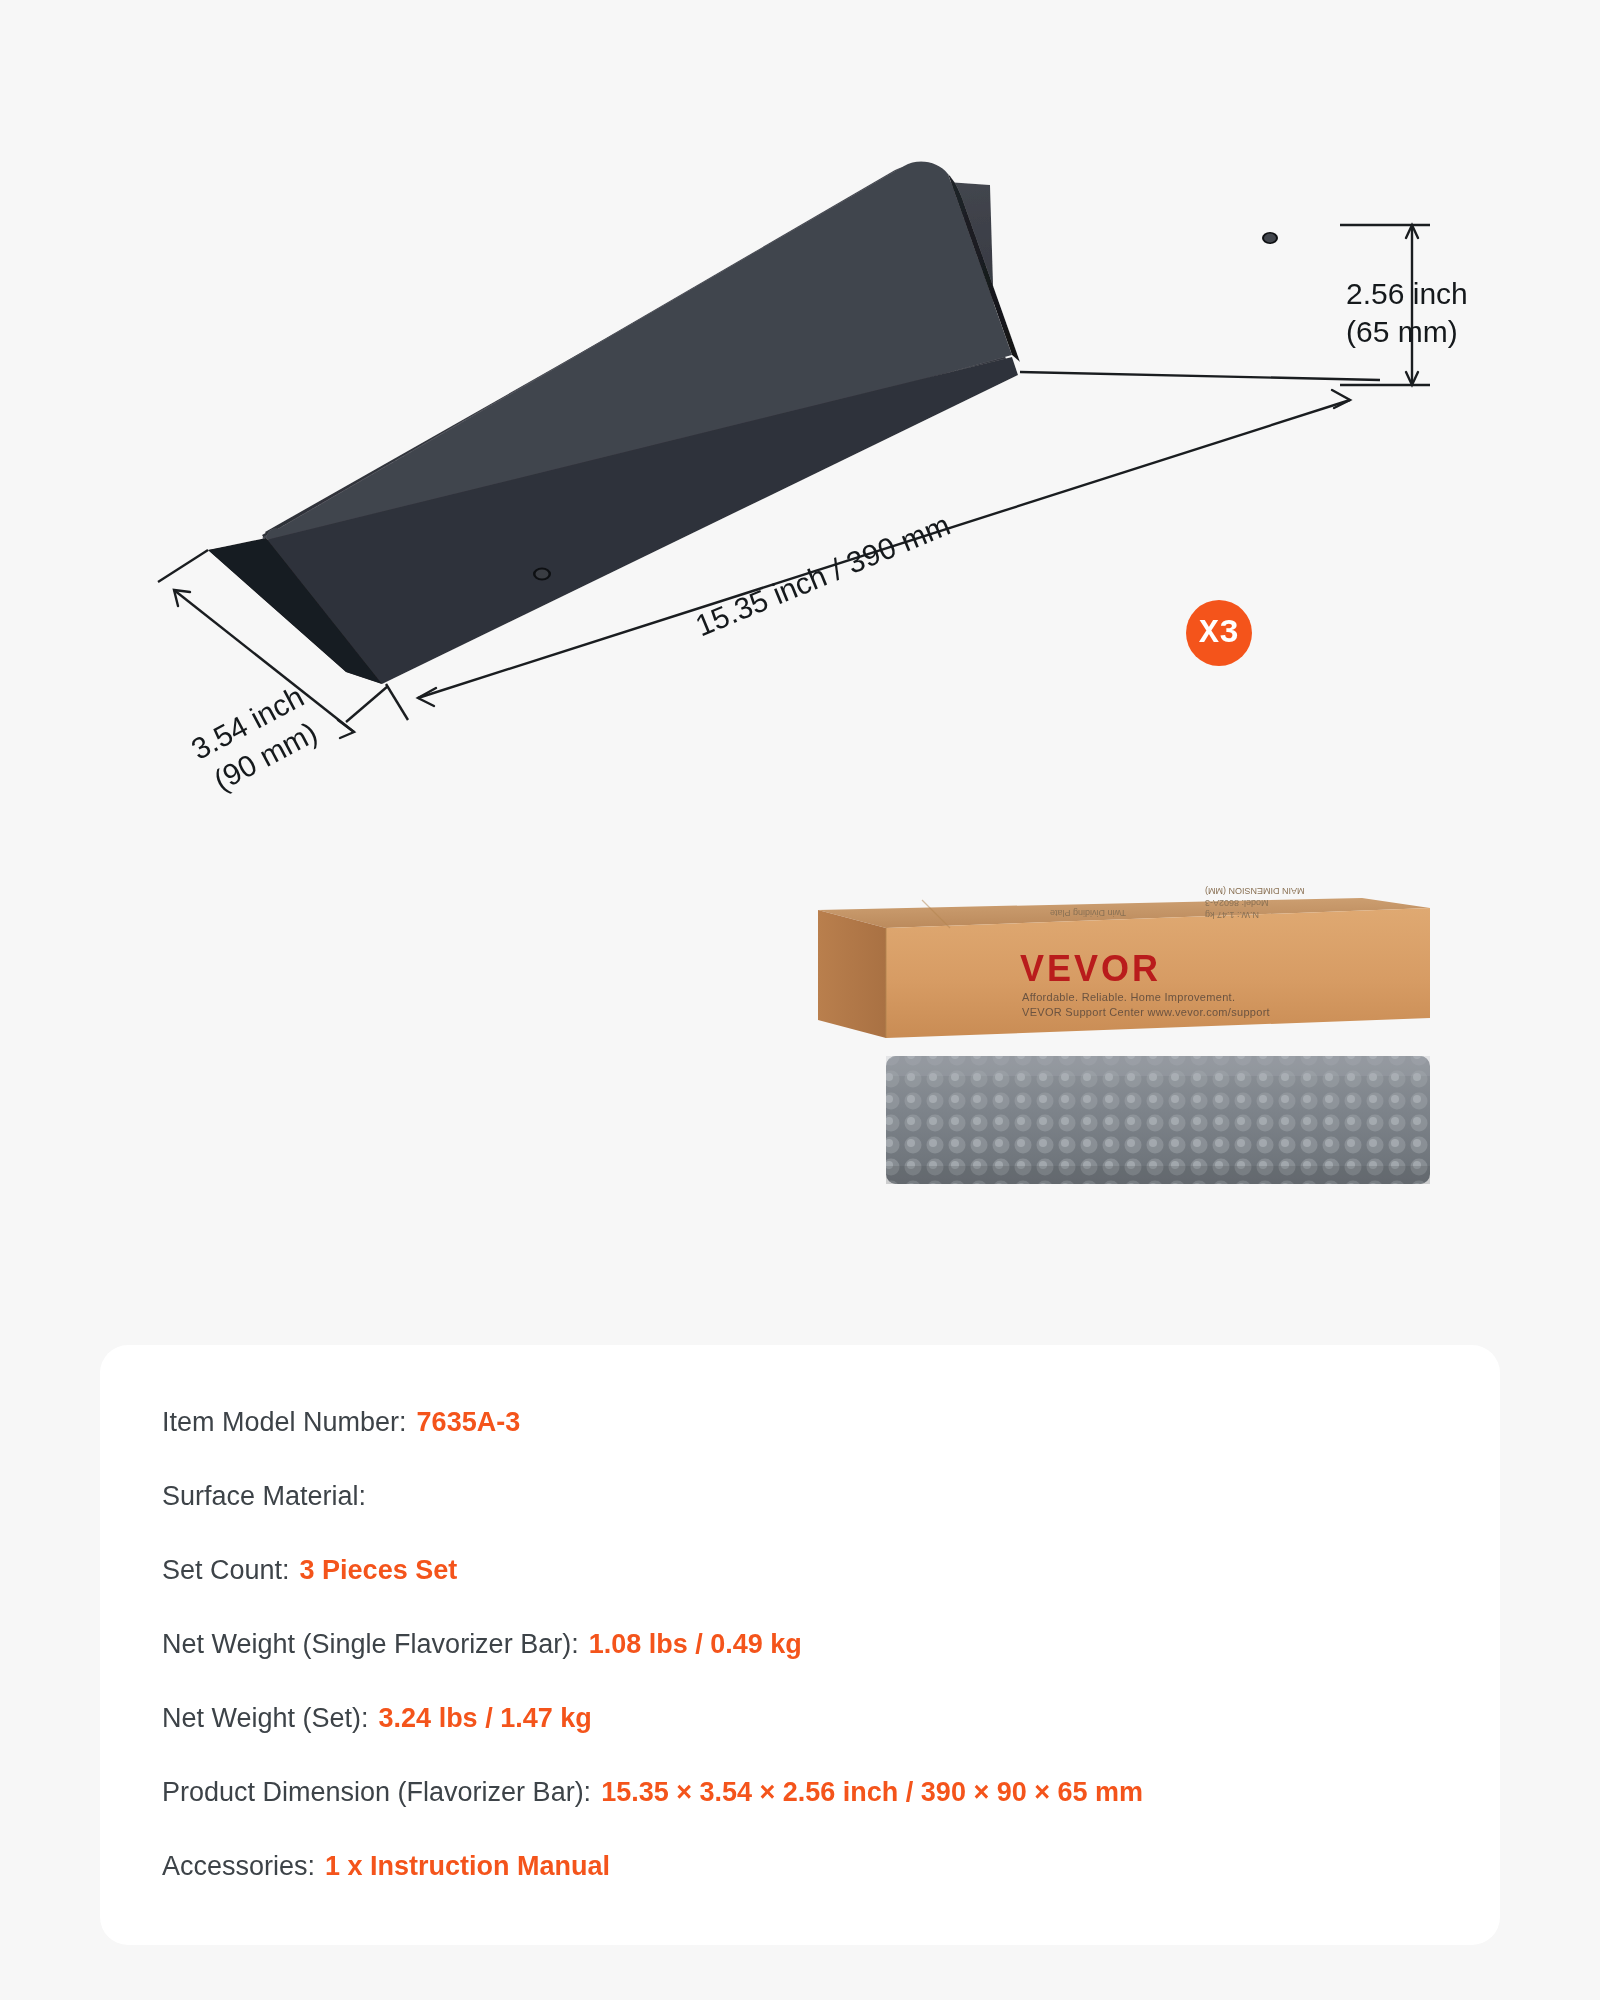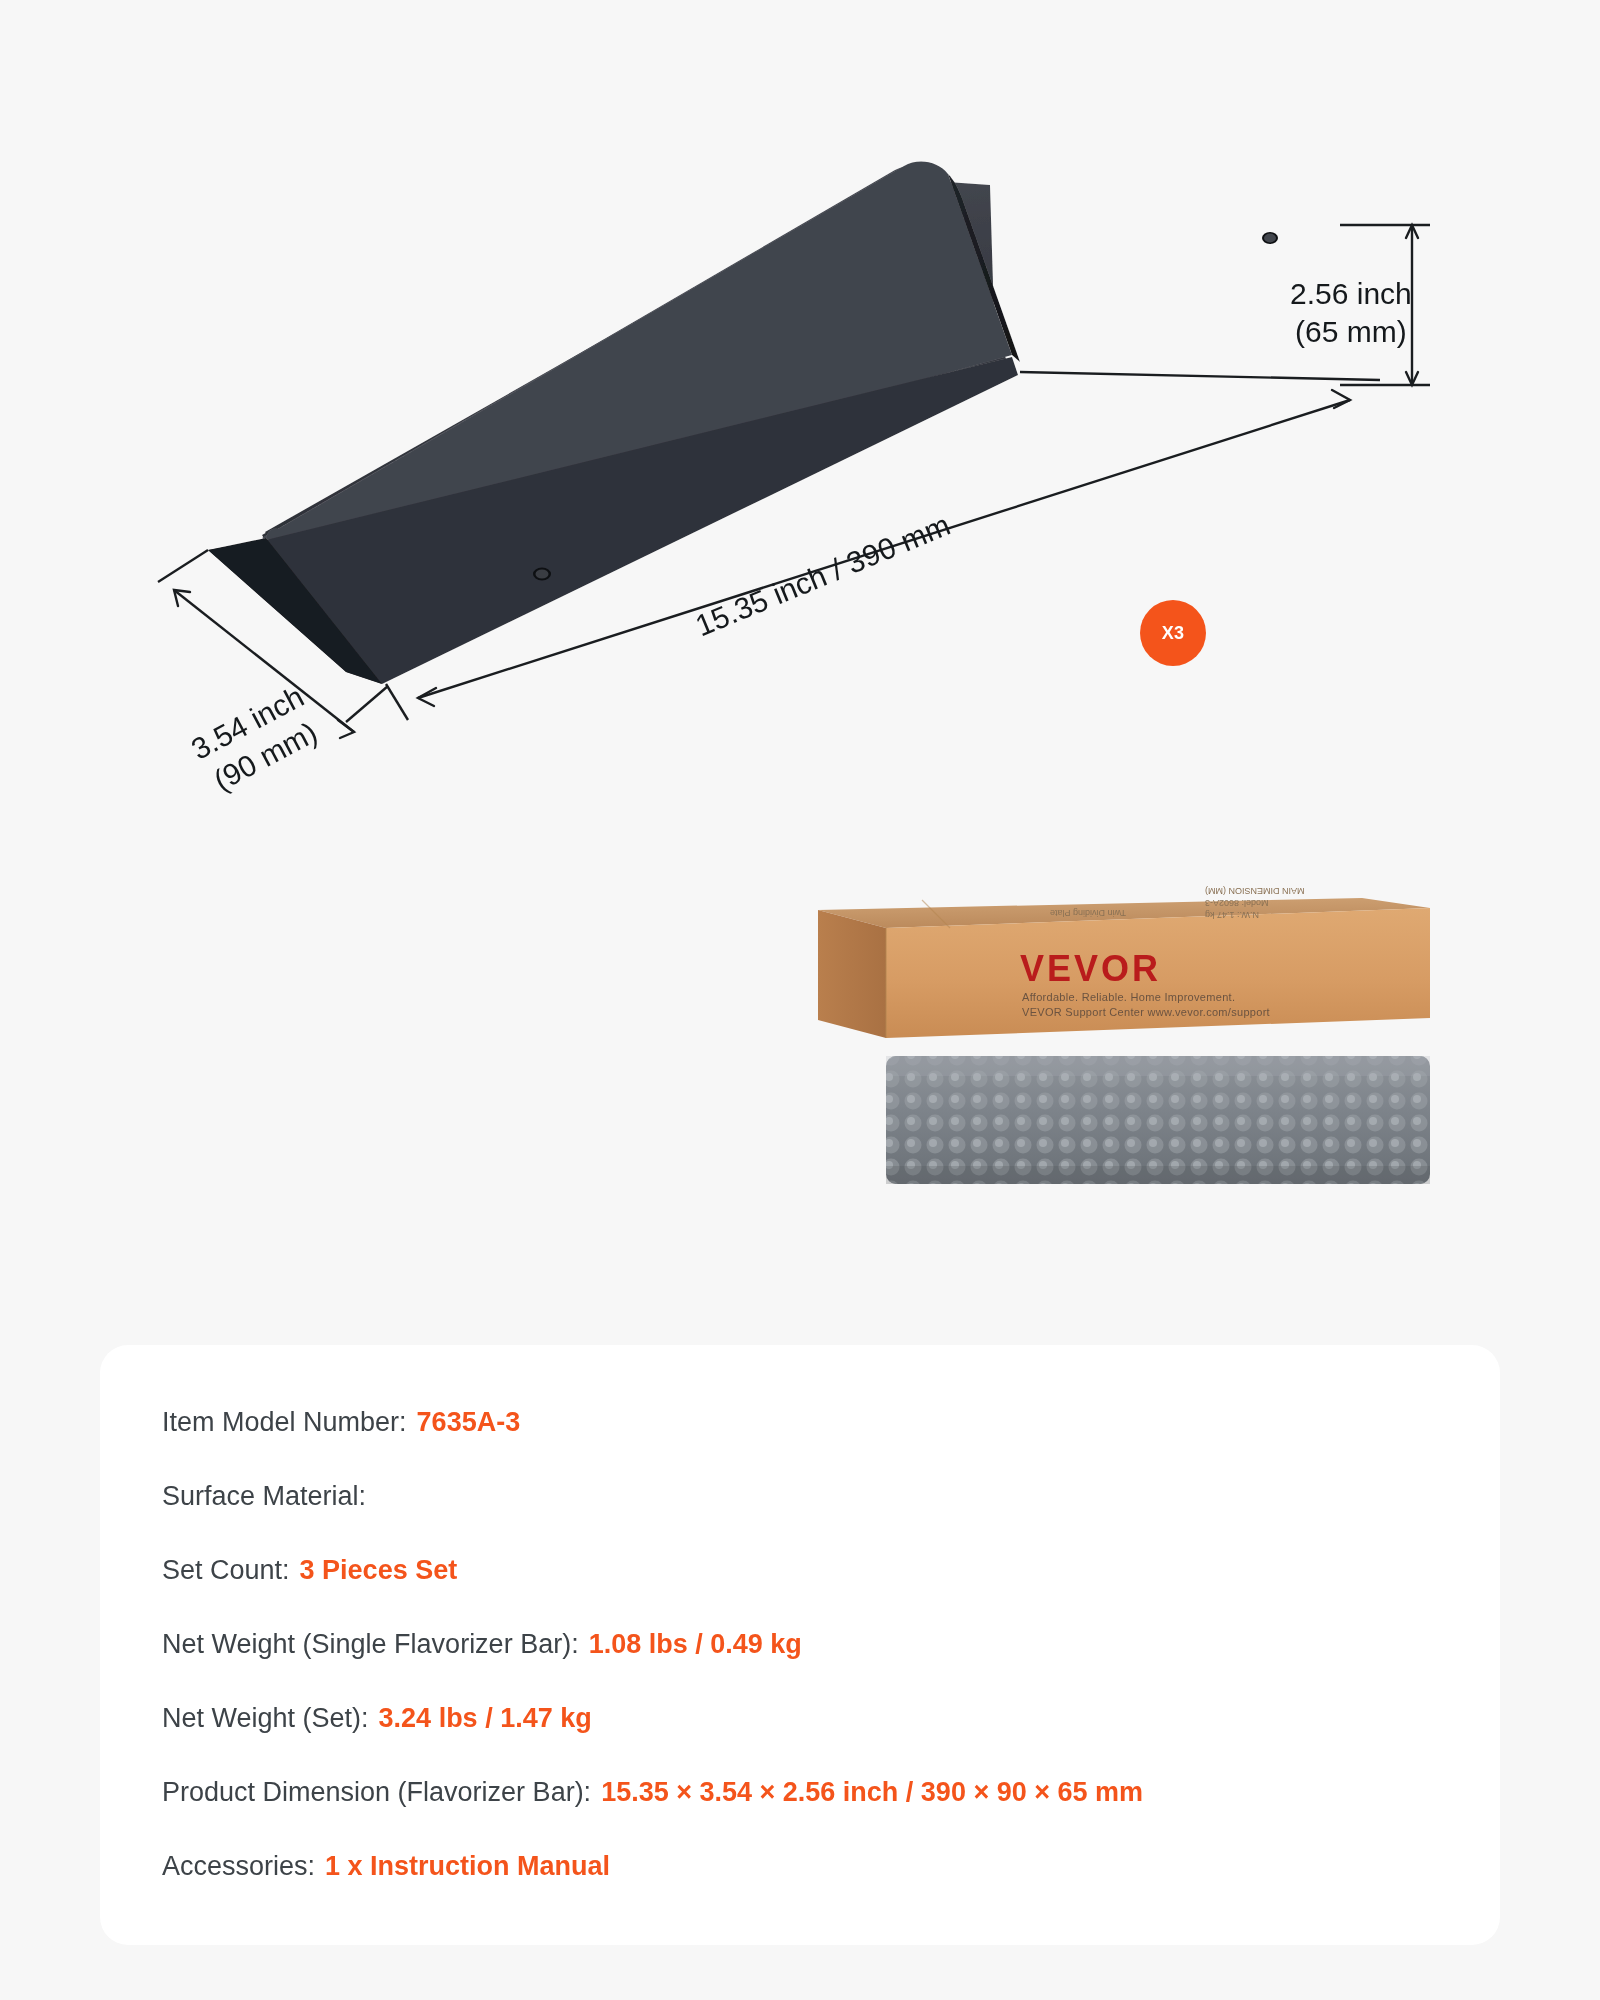--- a/index.html
+++ b/index.html
@@ -17,48 +17,49 @@
   
   .bar-svg { position: absolute; left: 150px; top: 150px; }
 
   .dim-label {
     position: absolute;
     color: #15191c;
     font-size: 30px;
     line-height: 1.26;
     white-space: nowrap;
   }
-  .dim-right { left: 1290px; top: 275px; text-align: center; }
+  .dim-right { left: 1346px; top: 275px; text-align: left; }
   .dim-right .l2 { display:block; }
 
   .dim-length {
     left: 690px; top: 610px;
     transform: rotate(-22.5deg);
     transform-origin: left top;
     font-size: 30px;
   }
   .dim-depth {
     left: 185px; top: 735px;
     transform: rotate(-28deg);
     transform-origin: left top;
     font-size: 30px;
     text-align: center;
   }
 
   .x3-badge {
     position: absolute;
-    left: 1140px; top: 600px;
+    left: 1186px; top: 600px;
     width: 66px; height: 66px;
     border-radius: 50%;
     background: #f4541b;
     color: #ffffff;
-    font-size: 18px;
+    font-size: 33px;
     font-weight: bold;
     display: flex; align-items: center; justify-content: center;
     letter-spacing: .2px;
+    font-family: Liberation Mono, monospace;
   }
 
   
   .package { position: absolute; left: 770px; top: 870px; width: 680px; height: 390px; }
   .brand {
     position: absolute;
     left: 250px; top: 78px;
     color: #b91c1c;
     font-size: 36px;
     font-weight: bold;

